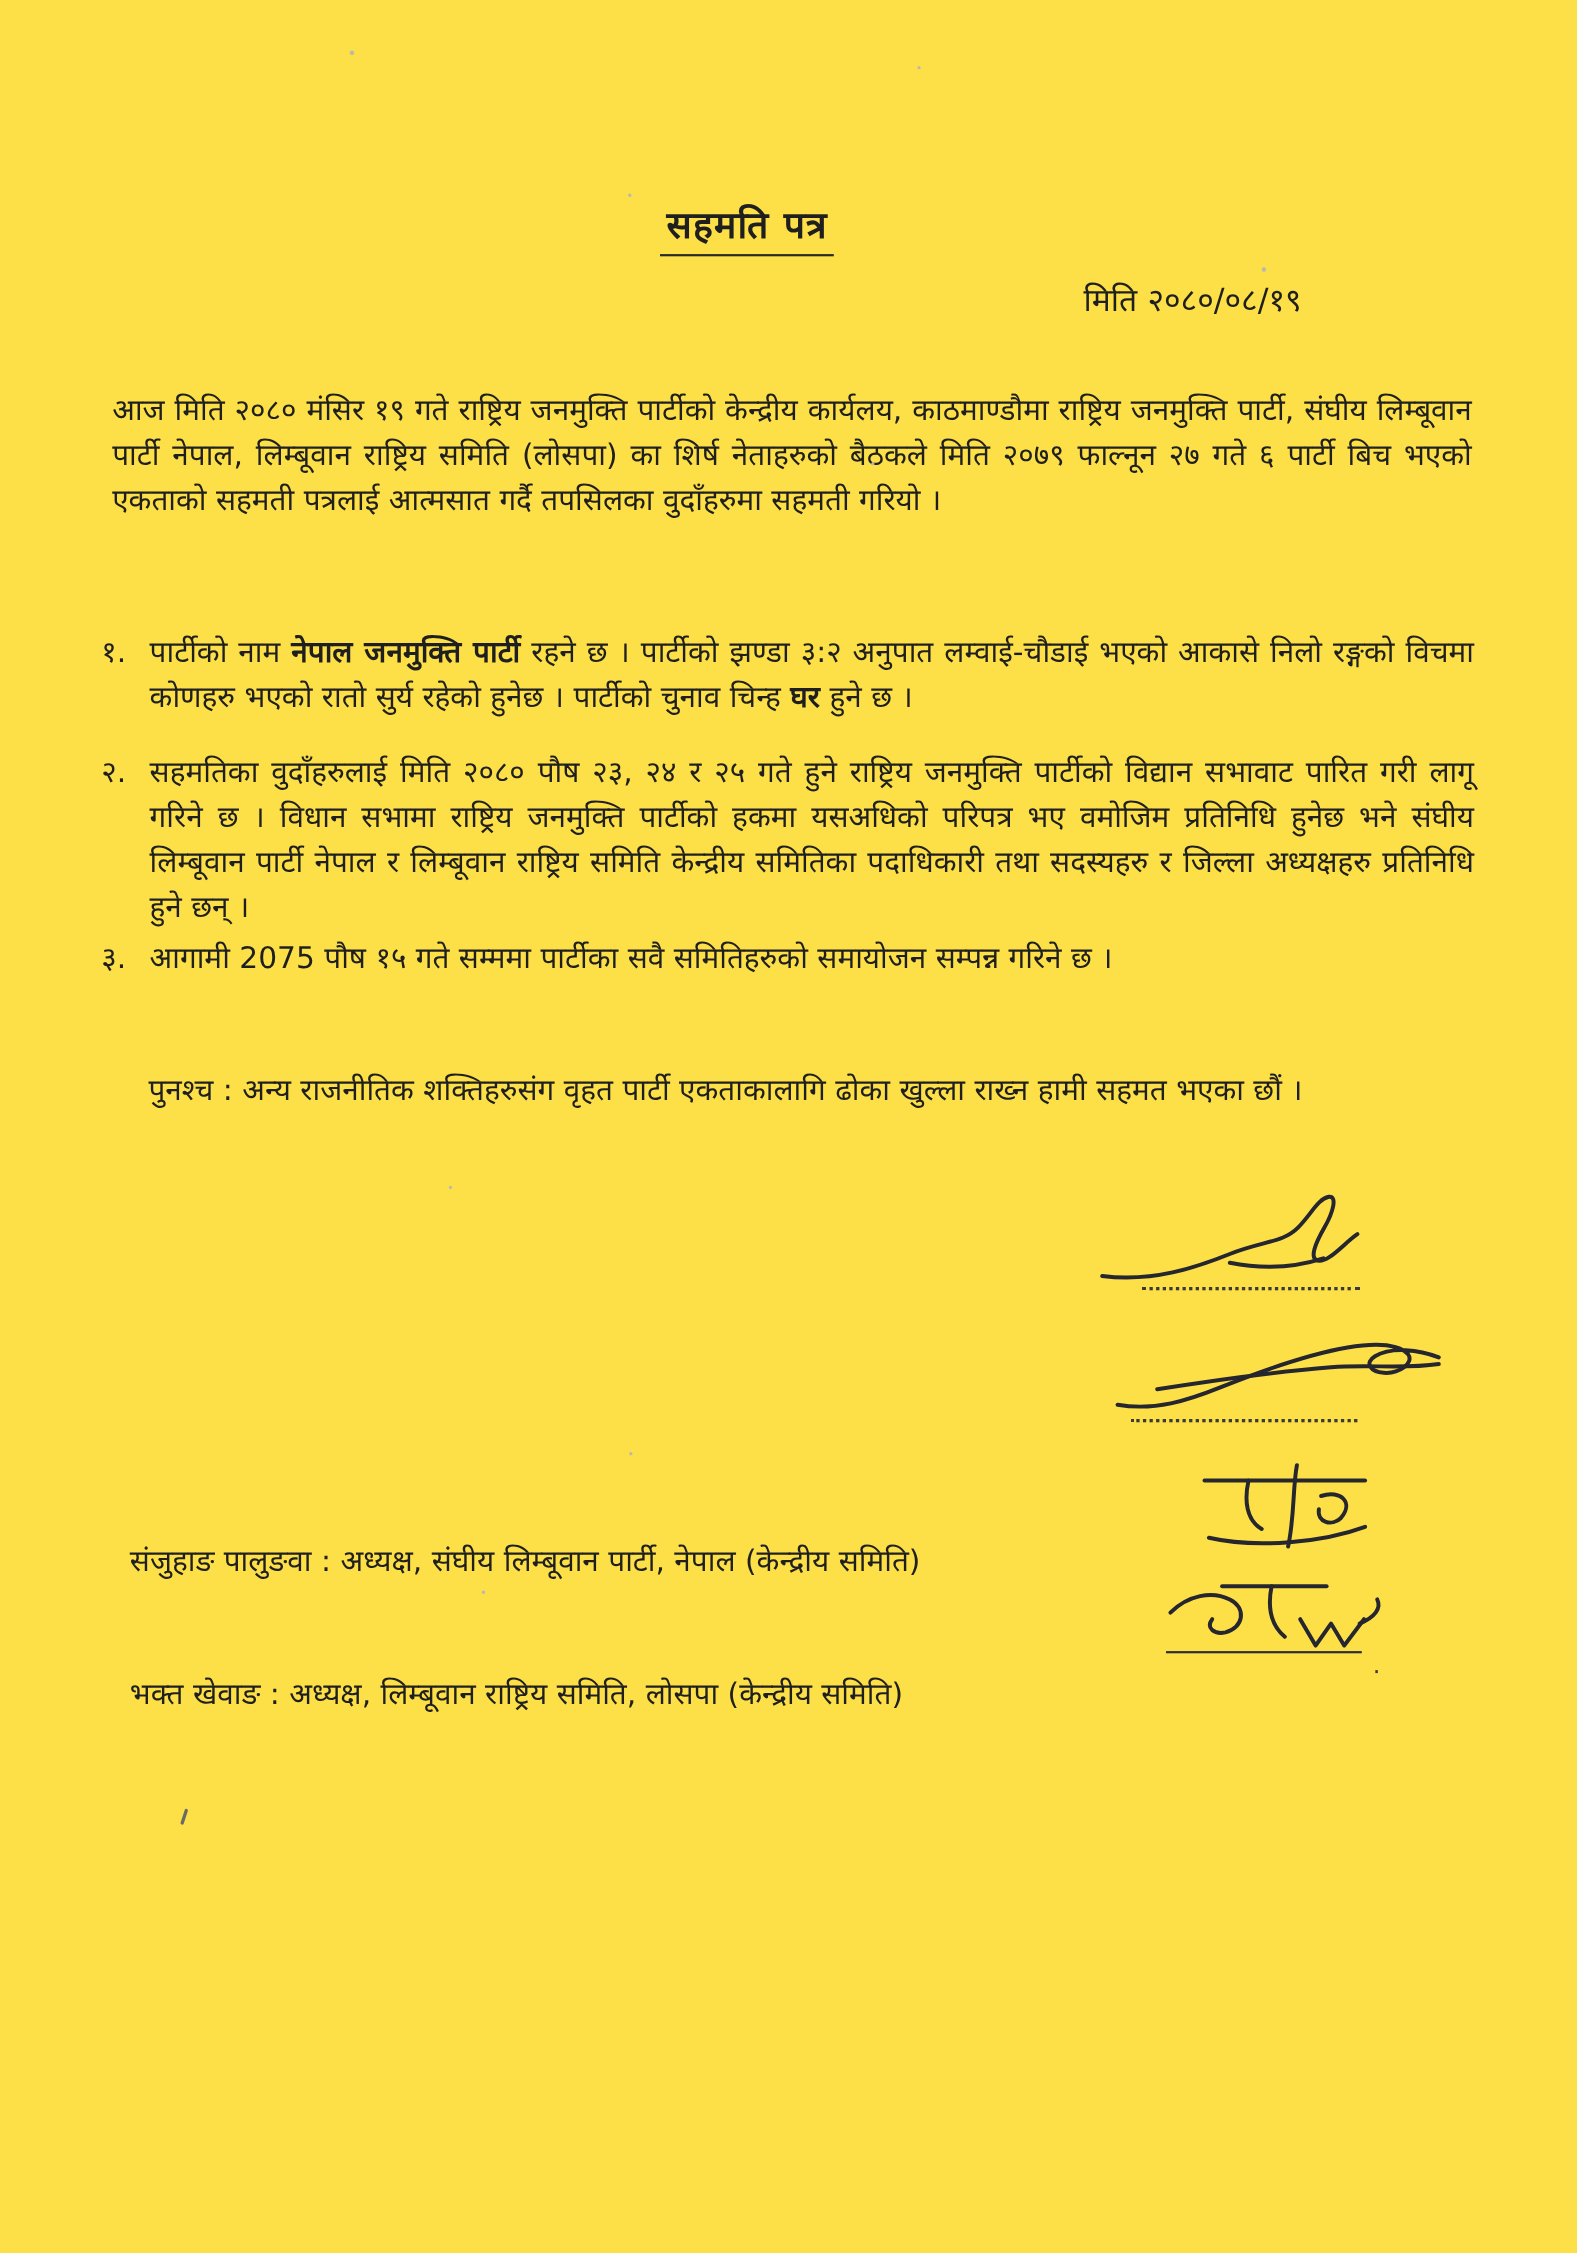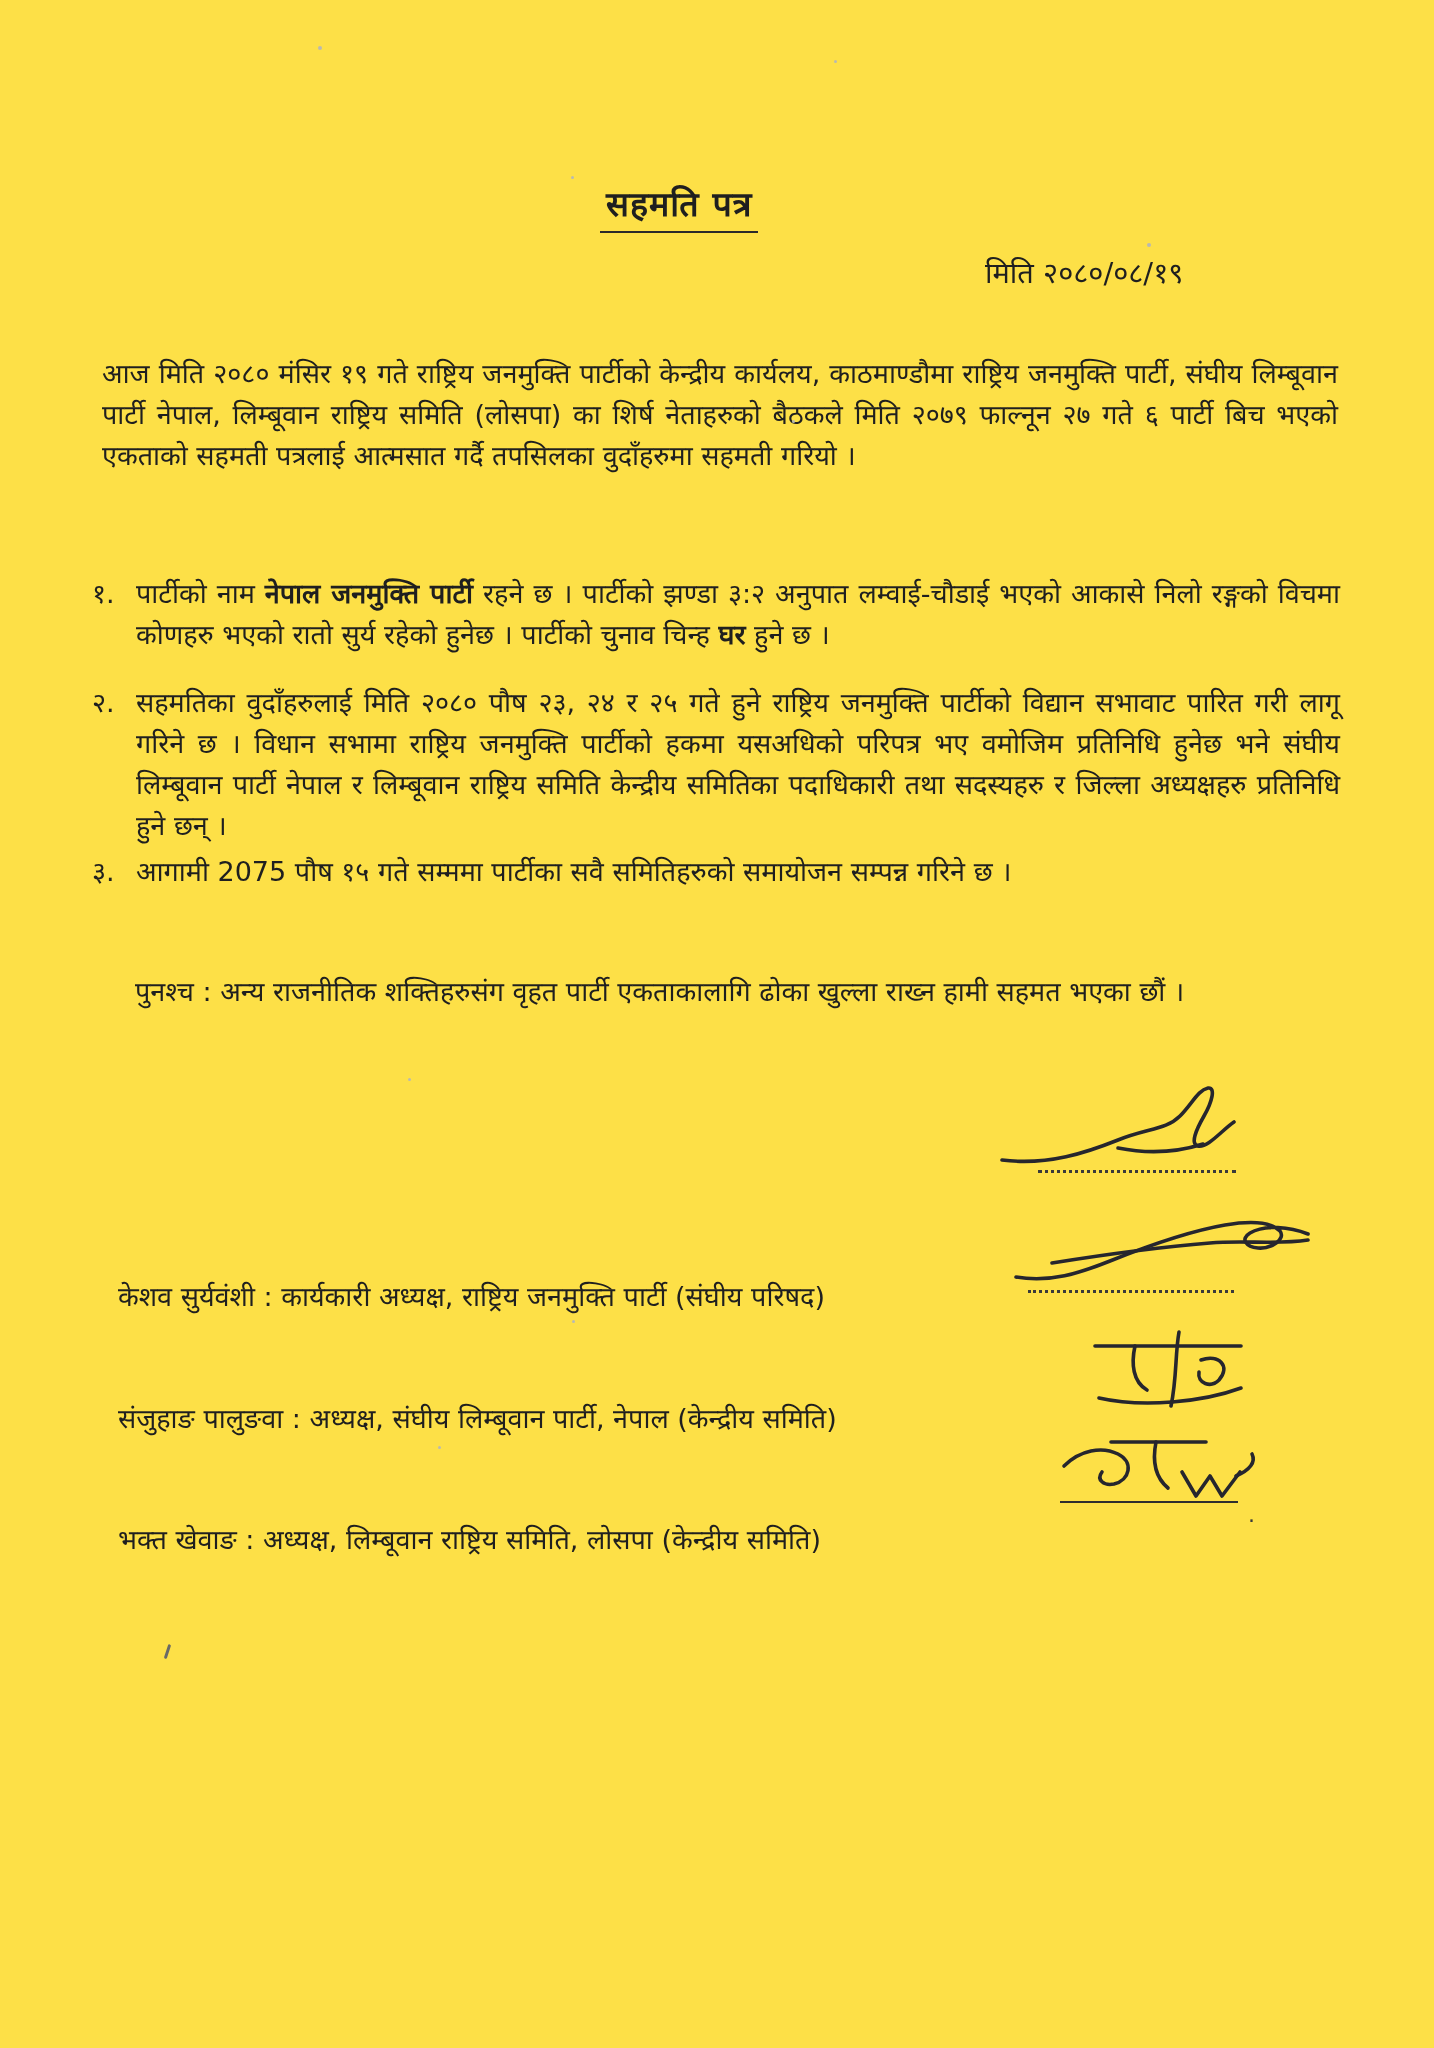--- a/index.html
+++ b/index.html
@@ -163,21 +163,20 @@
     <div class="item-text">सहमतिका वुदाँहरुलाई मिति २०८० पौष २३, २४ र २५ गते हुने राष्ट्रिय जनमुक्ति पार्टीको विद्यान सभावाट पारित गरी लागू गरिने छ । विधान सभामा राष्ट्रिय जनमुक्ति पार्टीको हकमा यसअधिको परिपत्र भए वमोजिम प्रतिनिधि हुनेछ भने संघीय लिम्बूवान पार्टी नेपाल र लिम्बूवान राष्ट्रिय समिति केन्द्रीय समितिका पदाधिकारी तथा सदस्यहरु र जिल्ला अध्यक्षहरु प्रतिनिधि हुने छन् ।</div>
   </div>
 
   <div class="item item-3">
     <div class="item-number">३.</div>
     <div class="item-text">आगामी 2075 पौष १५ गते सम्ममा पार्टीका सवै समितिहरुको समायोजन सम्पन्न गरिने छ ।</div>
   </div>
 
   <div class="postscript">पुनश्च : अन्य राजनीतिक शक्तिहरुसंग वृहत पार्टी एकताकालागि ढोका खुल्ला राख्न हामी सहमत भएका छौं ।</div>
 
-  <div class="sig-text sig-text-2">केशव सुर्यवंशी : कार्यकारी अध्यक्ष, राष्ट्रिय जनमुक्ति पार्टी (संघीय परिषद)</div>
   <div class="sig-text sig-text-3">संजुहाङ पालुङवा : अध्यक्ष, संघीय लिम्बूवान पार्टी, नेपाल (केन्द्रीय समिति)</div>
   <div class="sig-text sig-text-4">भक्त खेवाङ : अध्यक्ष, लिम्बूवान राष्ट्रिय समिति, लोसपा (केन्द्रीय समिति)</div>
 
   <div class="signature sig-1">
     <svg width="245" height="95" viewBox="0 0 245 95">
       <path class="sig-stroke" d="M4,78 C50,84 90,70 120,58 C150,46 168,48 182,34 C194,22 200,8 210,6 C218,5 214,20 206,34 C198,48 192,62 200,64 C210,66 224,48 236,40"></path>
       <path class="sig-stroke" d="M120,66 C150,72 180,70 205,62"></path>
     </svg>
   </div>
   <div class="dotted-line dotted-1"></div>

